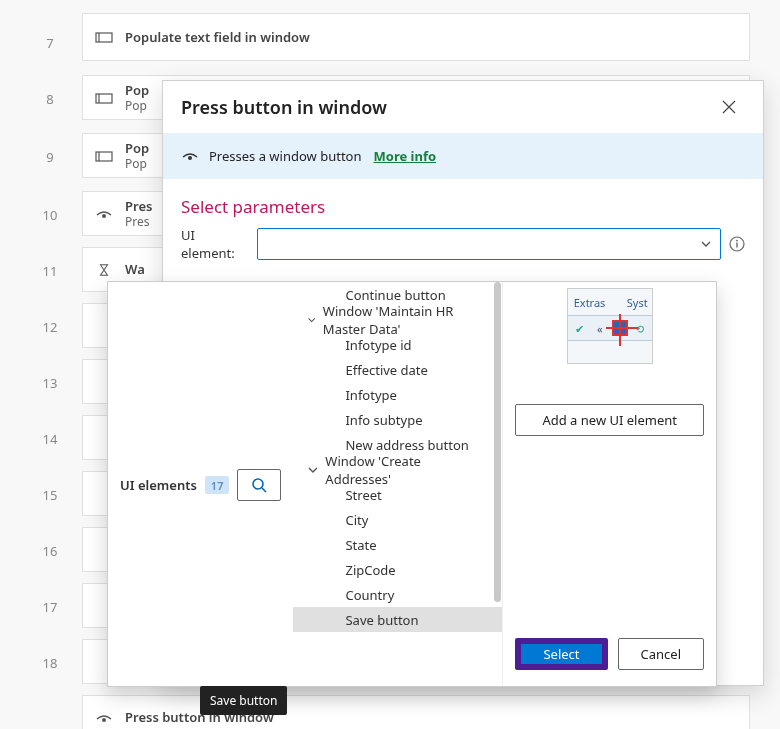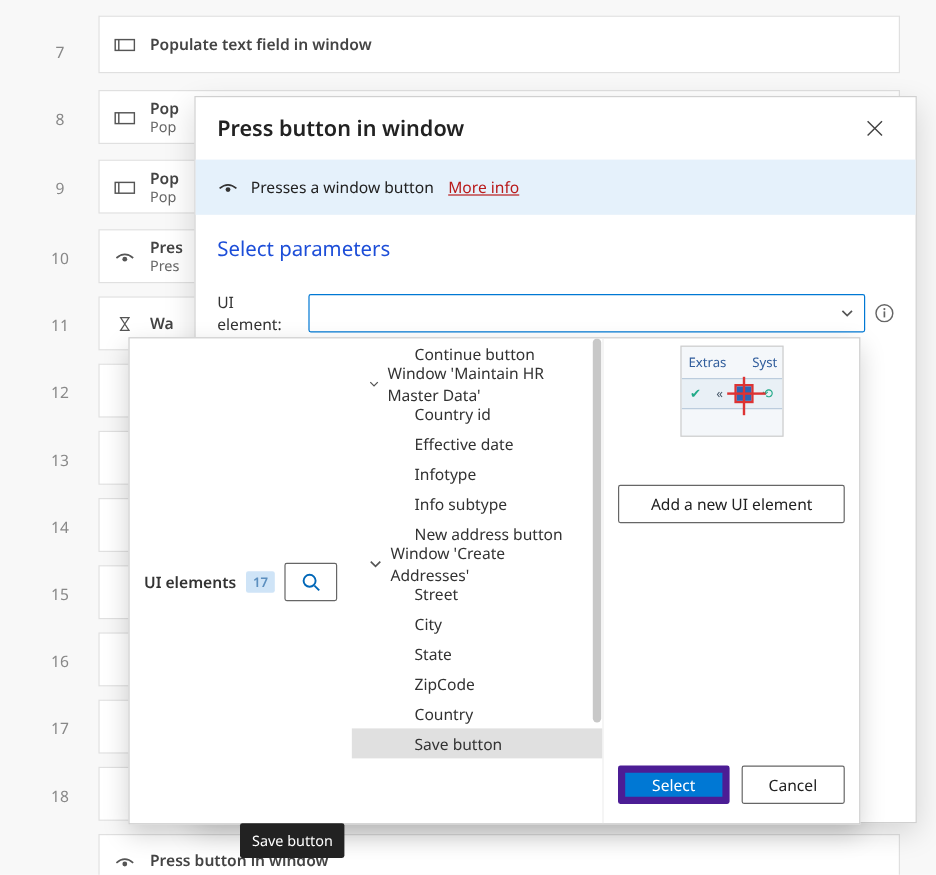--- a/index.html
+++ b/index.html
@@ -19,24 +19,24 @@
   .step-sub .blue { color: #0067b8; }
 
   
   .dialog { position: absolute; left: 162px; top: 80px; width: 602px; height: 606px; background: #fff; border: 1px solid #d0d0d0; box-shadow: 0 8px 24px rgba(0,0,0,0.15); display: flex; flex-direction: column; }
   .dlg-header { height: 52px; display: flex; align-items: center; padding: 0 18px; }
   .dlg-title { font-size: 18px; font-weight: 600; color: #222; flex: 1; }
   .close-btn { width: 32px; height: 32px; display: flex; align-items: center; justify-content: center; cursor: pointer; }
   .close-btn svg { width: 14px; height: 14px; stroke: #444; stroke-width: 1.2; fill: none; }
 
   .info-bar { background: #e5f1fb; padding: 14px 18px; display: flex; align-items: center; gap: 10px; font-size: 13px; color: #222; }
-  .info-bar a { color: #b91c1c; text-decoration: underline; cursor: pointer; margin-left: 2px; }
+  .info-bar a { color: #15803d; text-decoration: underline; cursor: pointer; margin-left: 2px; font-weight: bold; }
 
   .params-section { padding: 16px 18px 10px 18px; }
-  .params-heading { font-size: 17px; color: #1d4ed8; margin-bottom: 25px; }
+  .params-heading { font-size: 17px; color: #be185d; margin-bottom: 8px; }
   .uielem-row { display: flex; align-items: center; gap: 8px; }
   .uielem-label { font-size: 13px; color: #333; width: 68px; }
   .uielem-select { flex: 1; height: 32px; border: 1px solid #0078d4; border-radius: 2px; display: flex; align-items: center; padding: 0 8px; cursor: pointer; }
   .uielem-select .chev { margin-left: auto; }
   .info-icon { width: 16px; height: 16px; }
 
   
   .dropdown-panel { position: absolute; left: -56px; top: 200px; width: 610px; height: 406px; background: #fff; border: 1px solid #ccc; box-shadow: 0 8px 20px rgba(0,0,0,0.18); display: flex; }
   .dd-left { width: 396px; display: flex; border-right: 1px solid #eee; position: relative; }
   .dd-right { flex: 1; padding: 6px 12px 16px 12px; display: flex; flex-direction: column; }
@@ -224,21 +224,21 @@
       </div>
       <div class="dd-list">
         <div class="dd-item lvl-leaf">Continue button</div>
 
         <div class="dd-item lvl-group">
           <svg class="gchev" viewBox="0 0 12 12">
               <path d="M2 4 L6 8 L10 4" fill="none" stroke="#555" stroke-width="1.4"></path>
             </svg>
           <span>Window 'Maintain HR Master Data'</span>
         </div>
-        <div class="dd-item lvl-leaf">Country id</div>
+        <div class="dd-item lvl-leaf">Infotype id</div>
         <div class="dd-item lvl-leaf">Effective date</div>
         <div class="dd-item lvl-leaf">Infotype</div>
         <div class="dd-item lvl-leaf">Info subtype</div>
         <div class="dd-item lvl-leaf">New address button</div>
 
         <div class="dd-item lvl-group">
           <svg class="gchev" viewBox="0 0 12 12">
               <path d="M2 4 L6 8 L10 4" fill="none" stroke="#555" stroke-width="1.4"></path>
             </svg>
           <span>Window 'Create Addresses'</span>

